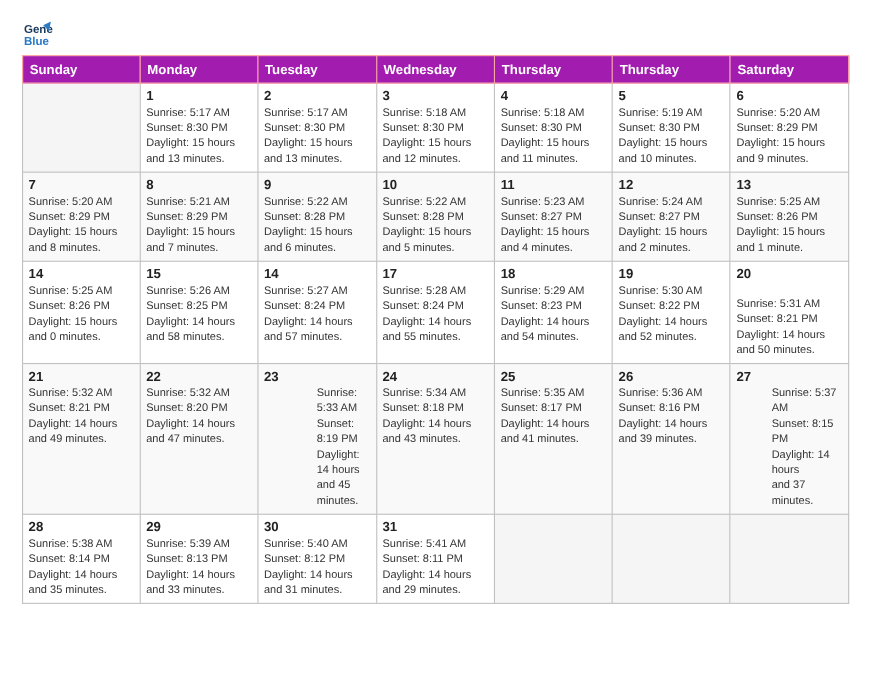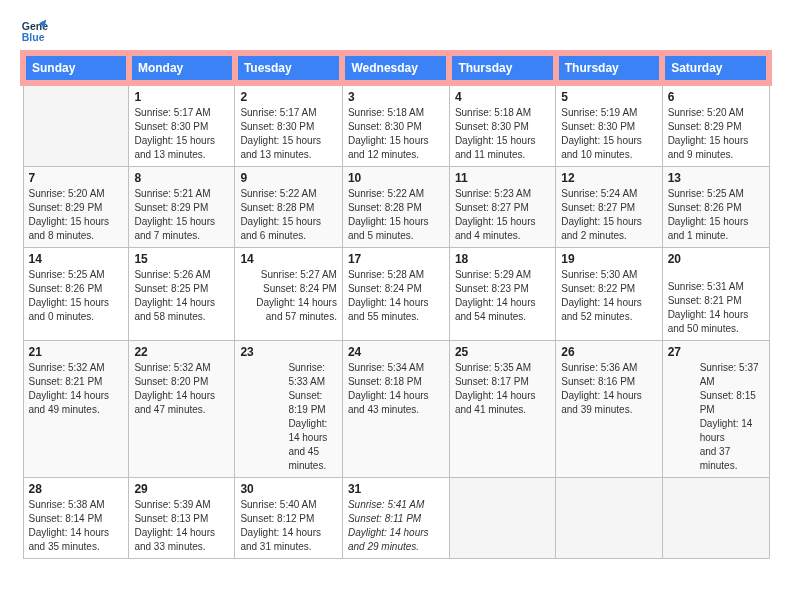--- a/index.html
+++ b/index.html
@@ -38,27 +38,27 @@
       font-size: 15px;
       color: #444;
       margin-top: 2px;
     }
     .calendar-table {
       width: 100%;
       border-collapse: collapse;
       font-size: 11px;
     }
     .calendar-table th {
-      background: #3b82f6;
+      background: #a21caf;
       color: #fff;
       text-align: left;
       padding: 5px 6px;
       font-size: 12px;
       font-weight: bold;
-      border: 6px solid #fca5a5;
+      border: 1px solid #fca5a5;
     }
     .calendar-table td {
       vertical-align: top;
       border: 1px solid #c0c0c0;
       padding: 4px 5px;
       width: 108px;
       min-height: 70px;
       background: #fff;
     }
     .calendar-table tr:nth-child(even) td {
@@ -219,21 +219,21 @@
         </td>
         <td>
           <div class="day-number">15</div>
           <div class="day-info" style="white-space: pre-line;">Sunrise: 5:26 AM
 Sunset: 8:25 PM
 Daylight: 14 hours
 and 58 minutes.</div>
         </td>
         <td>
           <div class="day-number">14</div>
-          <div class="day-info" style="white-space: pre-line; text-align: right;">Sunrise: 5:27 AM
+          <div class="day-info" style="white-space: pre-line;">Sunrise: 5:27 AM
 Sunset: 8:24 PM
 Daylight: 14 hours
 and 57 minutes.</div>
         </td>
         <td>
           <div class="day-number">17</div>
           <div class="day-info" style="white-space: pre-line;">Sunrise: 5:28 AM
 Sunset: 8:24 PM
 Daylight: 14 hours
 and 55 minutes.</div>
@@ -328,21 +328,21 @@
         </td>
         <td>
           <div class="day-number">30</div>
           <div class="day-info" style="white-space: pre-line;">Sunrise: 5:40 AM
 Sunset: 8:12 PM
 Daylight: 14 hours
 and 31 minutes.</div>
         </td>
         <td>
           <div class="day-number">31</div>
-          <div class="day-info" style="white-space: pre-line; font-style: italic;">Sunrise: 5:41 AM
+          <div class="day-info" style="white-space: pre-line;">Sunrise: 5:41 AM
 Sunset: 8:11 PM
 Daylight: 14 hours
 and 29 minutes.</div>
         </td>
         <td class="empty-cell"></td>
         <td class="empty-cell"></td>
         <td class="empty-cell"></td>
       </tr>
     </tbody>
 </table>

